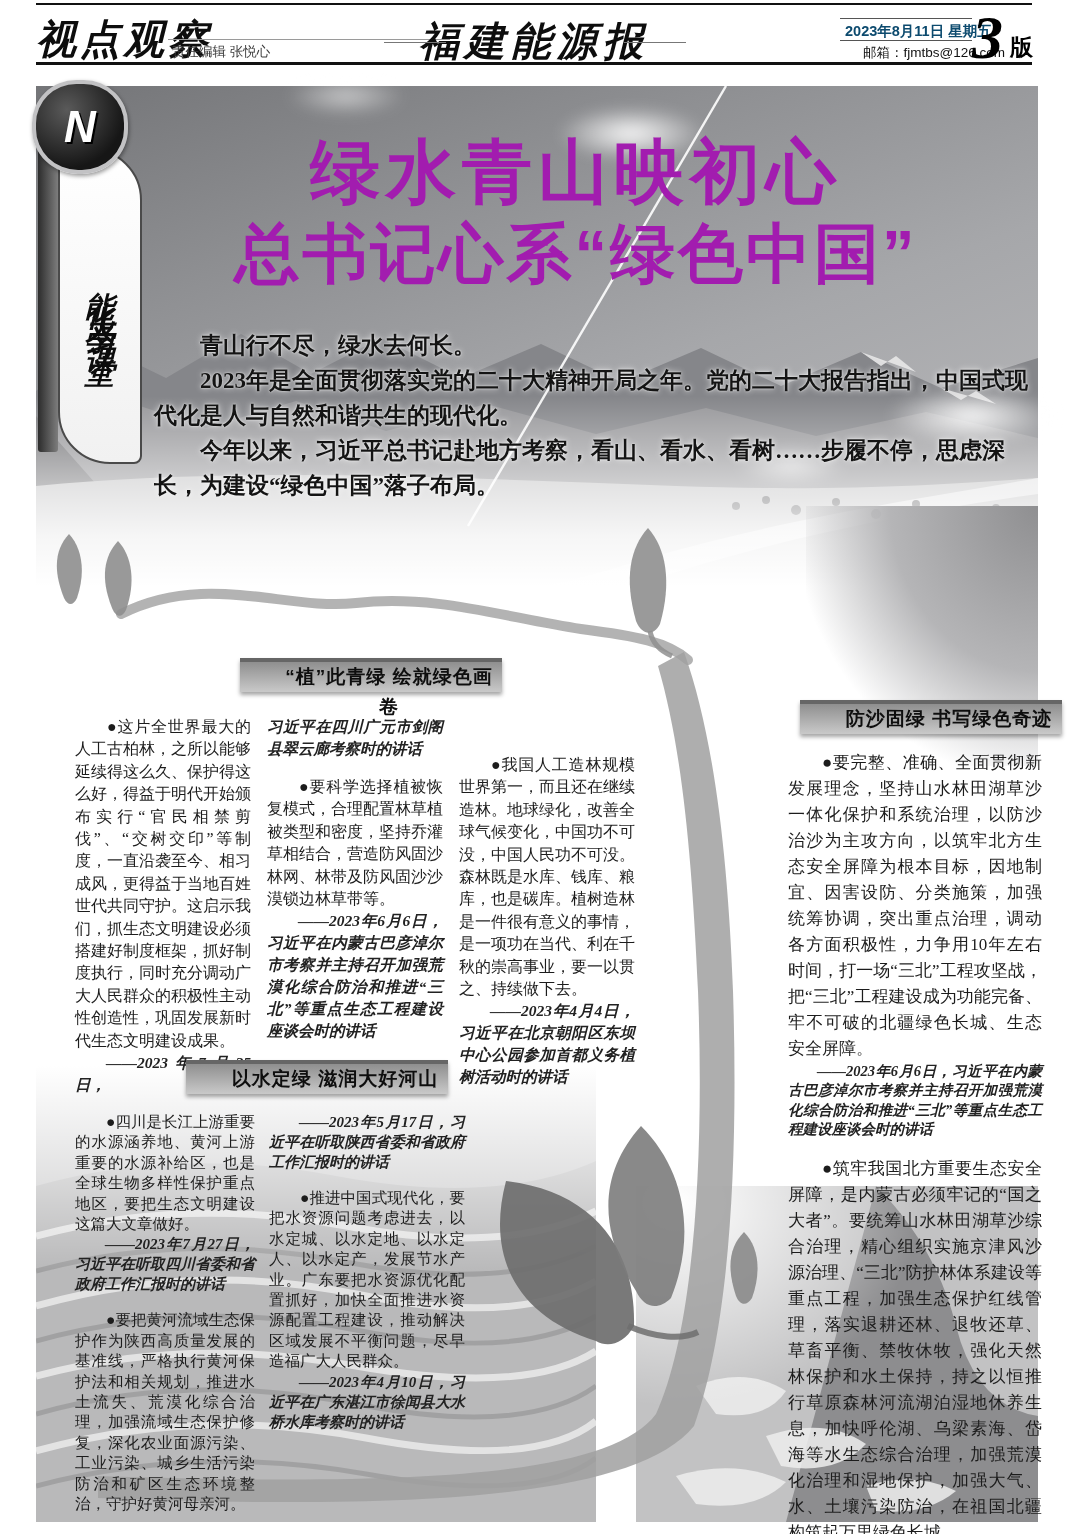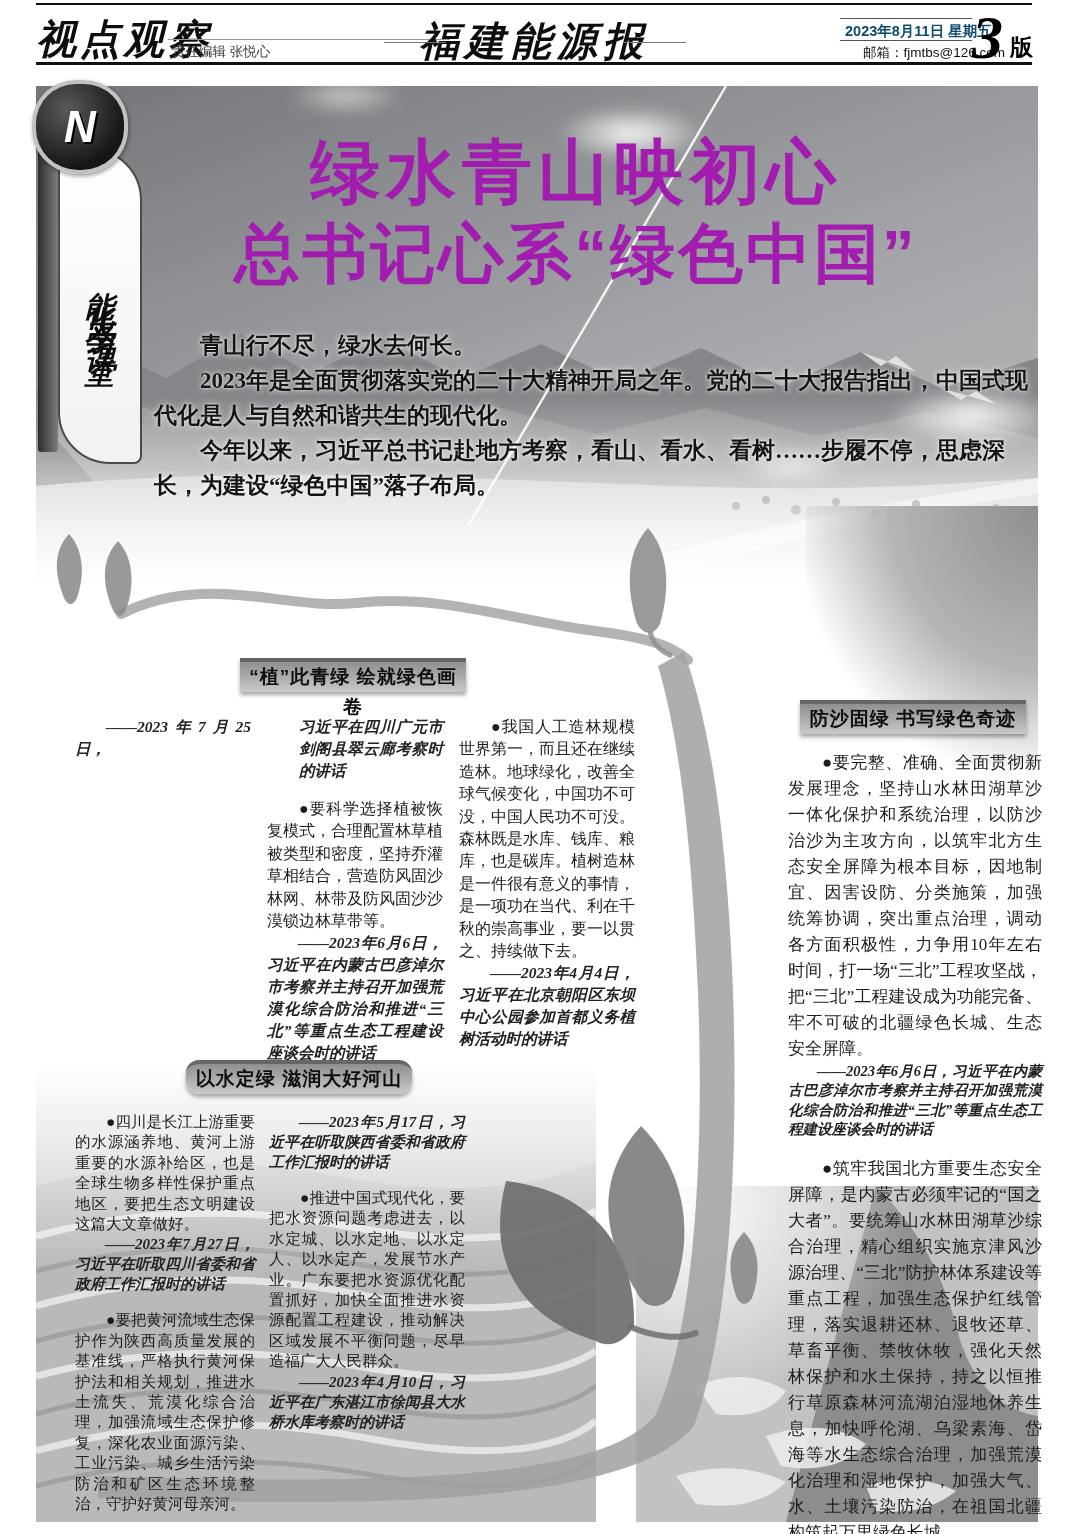--- a/index.html
+++ b/index.html
@@ -42,21 +42,21 @@
   .headline{left:110px;top:44px;width:860px;text-align:center;font-family:"Liberation Sans","DejaVu Sans",sans-serif;color:#a21caf;}
   .headline .l1{font-size:70px;font-weight:900;letter-spacing:6px;line-height:84px;}
   .headline .l2{font-size:65px;font-weight:900;letter-spacing:3px;line-height:80px;}
   .intro{left:118px;top:242px;width:886px;font-size:23px;font-weight:bold;line-height:35px;color:#141414;
     text-shadow:0 0 6px rgba(255,255,255,.75),0 0 2px rgba(255,255,255,.9);}
   .intro p{margin:0;text-indent:2em;}
   
   .sechead{position:absolute;width:226px;height:30px;line-height:30px;text-align:center;
     background:linear-gradient(180deg,#8f8f8f,#c9c9c9);border-top:4px solid #666;
     box-shadow:0 3px 4px rgba(0,0,0,.35);font-family:"Liberation Sans",sans-serif;
-    font-weight:bold;font-size:19px;color:#0e0e0e;letter-spacing:1px;}
+    font-weight:bold;font-size:19px;color:#0e0e0e;letter-spacing:1px;padding-left:36px;}
   
   .cols{position:absolute;display:flex;}
   .col{text-align:justify;}
   .quote{margin:0;text-indent:2em;font-size:16px;line-height:22.4px;color:#1c1c1c;}
   .attr{margin:0;text-indent:2em;font-size:15.5px;line-height:22px;color:#222;font-style:italic;font-weight:600;}
   .gap{height:16px;}
   .rightcol .quote{font-size:17px;line-height:26px;}
   .rightcol .attr{font-size:14.5px;line-height:19.4px;}
   .s2 .quote{font-size:15.5px;line-height:20.4px;}
   .s2 .attr{font-size:15px;line-height:20px;}
@@ -192,44 +192,45 @@
 
     <div class="abs intro">
       <p>青山行不尽，绿水去何长。</p>
       <p>2023年是全面贯彻落实党的二十大精神开局之年。党的二十大报告指出，中国式现代化是人与自然和谐共生的现代化。</p>
       <p>今年以来，习近平总书记赴地方考察，看山、看水、看树……步履不停，思虑深长，为建设“绿色中国”落子布局。</p>
     </div>
 
     <div class="sechead" style="left:204px;top:572px;">“植”此青绿 绘就绿色画卷</div>
     <div class="cols" style="left:39px;top:630px;width:568px;gap:16px;">
       <div class="col" style="width:176px;">
+        <p class="quote">●这片全世界最大的人工古柏林，之所以能够延续得这么久、保护得这么好，得益于明代开始颁布实行“官民相禁剪伐”、“交树交印”等制度，一直沿袭至今、相习成风，更得益于当地百姓世代共同守护。这启示我们，抓生态文明建设必须搭建好制度框架，抓好制度执行，同时充分调动广大人民群众的积极性主动性创造性，巩固发展新时代生态文明建设成果。</p>
         <p class="attr">——2023年7月25日，</p>
       </div>
       <div class="col" style="width:176px;">
-        <p class="attr" style="text-indent:0;margin-left:32px;">习近平在四川广元市剑阁县翠云廊考察时的讲话</p>
+        <p class="attr" style="text-indent:0;">习近平在四川广元市剑阁县翠云廊考察时的讲话</p>
         <div class="gap"></div>
         <p class="quote">●要科学选择植被恢复模式，合理配置林草植被类型和密度，坚持乔灌草相结合，营造防风固沙林网、林带及防风固沙沙漠锁边林草带等。</p>
         <p class="attr">——2023年6月6日，习近平在内蒙古巴彦淖尔市考察并主持召开加强荒漠化综合防治和推进“三北”等重点生态工程建设座谈会时的讲话</p>
       </div>
-      <div class="col" style="width:176px;">
+      <div class="col" style="width:176px;margin-top:38px;">
         <p class="quote">●我国人工造林规模世界第一，而且还在继续造林。地球绿化，改善全球气候变化，中国功不可没，中国人民功不可没。森林既是水库、钱库、粮库，也是碳库。植树造林是一件很有意义的事情，是一项功在当代、利在千秋的崇高事业，要一以贯之、持续做下去。</p>
         <p class="attr">——2023年4月4日，习近平在北京朝阳区东坝中心公园参加首都义务植树活动时的讲话</p>
       </div>
     </div>
 
     <div class="sechead" style="left:764px;top:614px;">防沙固绿 书写绿色奇迹</div>
     <div class="abs col rightcol" style="left:752px;top:664px;width:254px;">
       <p class="quote">●要完整、准确、全面贯彻新发展理念，坚持山水林田湖草沙一体化保护和系统治理，以防沙治沙为主攻方向，以筑牢北方生态安全屏障为根本目标，因地制宜、因害设防、分类施策，加强统筹协调，突出重点治理，调动各方面积极性，力争用10年左右时间，打一场“三北”工程攻坚战，把“三北”工程建设成为功能完备、牢不可破的北疆绿色长城、生态安全屏障。</p>
       <p class="attr">——2023年6月6日，习近平在内蒙古巴彦淖尔市考察并主持召开加强荒漠化综合防治和推进“三北”等重点生态工程建设座谈会时的讲话</p>
       <div class="gap"></div>
       <p class="quote">●筑牢我国北方重要生态安全屏障，是内蒙古必须牢记的“国之大者”。要统筹山水林田湖草沙综合治理，精心组织实施京津风沙源治理、“三北”防护林体系建设等重点工程，加强生态保护红线管理，落实退耕还林、退牧还草、草畜平衡、禁牧休牧，强化天然林保护和水土保持，持之以恒推行草原森林河流湖泊湿地休养生息，加快呼伦湖、乌梁素海、岱海等水生态综合治理，加强荒漠化治理和湿地保护，加强大气、水、土壤污染防治，在祖国北疆构筑起万里绿色长城。</p>
       <p class="source">来源：人民网—中国共产党新闻网</p>
     </div>
 
-    <div class="sechead" style="left:150px;top:974px;border-radius:13px;">以水定绿 滋润大好河山</div>
+    <div class="sechead" style="left:150px;top:974px;">以水定绿 滋润大好河山</div>
     <div class="cols s2" style="left:39px;top:1026px;width:390px;gap:14px;">
       <div class="col" style="width:180px;">
         <p class="quote">●四川是长江上游重要的水源涵养地、黄河上游重要的水源补给区，也是全球生物多样性保护重点地区，要把生态文明建设这篇大文章做好。</p>
         <p class="attr">——2023年7月27日，习近平在听取四川省委和省政府工作汇报时的讲话</p>
         <div class="gap"></div>
         <p class="quote">●要把黄河流域生态保护作为陕西高质量发展的基准线，严格执行黄河保护法和相关规划，推进水土流失、荒漠化综合治理，加强流域生态保护修复，深化农业面源污染、工业污染、城乡生活污染防治和矿区生态环境整治，守护好黄河母亲河。</p>
       </div>
       <div class="col" style="width:196px;">
         <p class="attr">——2023年5月17日，习近平在听取陕西省委和省政府工作汇报时的讲话</p>
         <div class="gap"></div>

